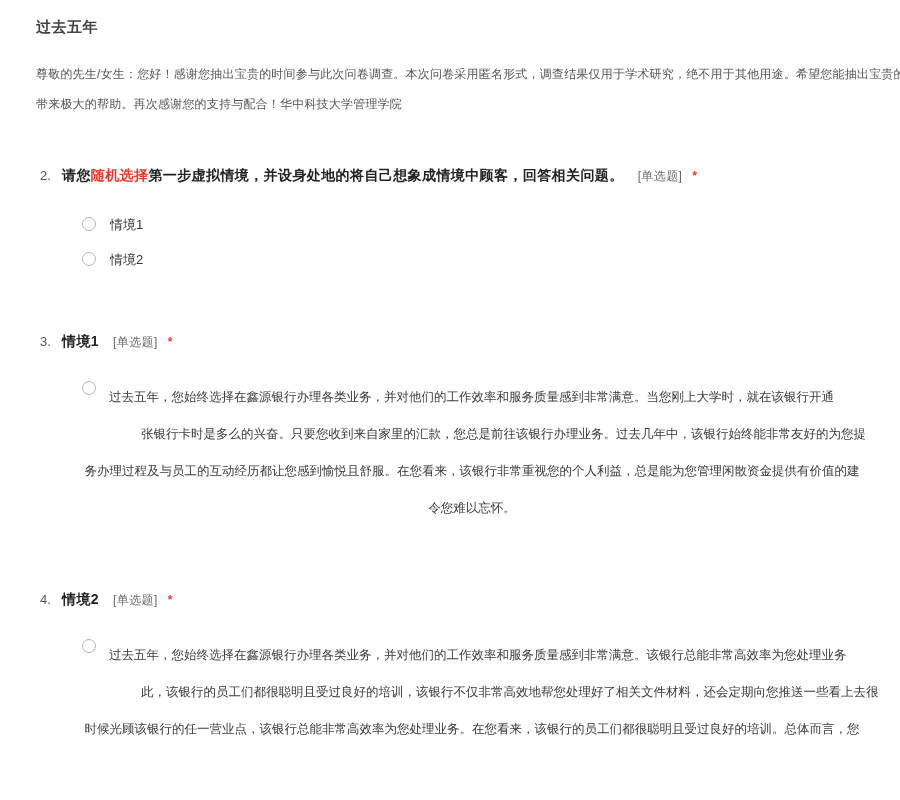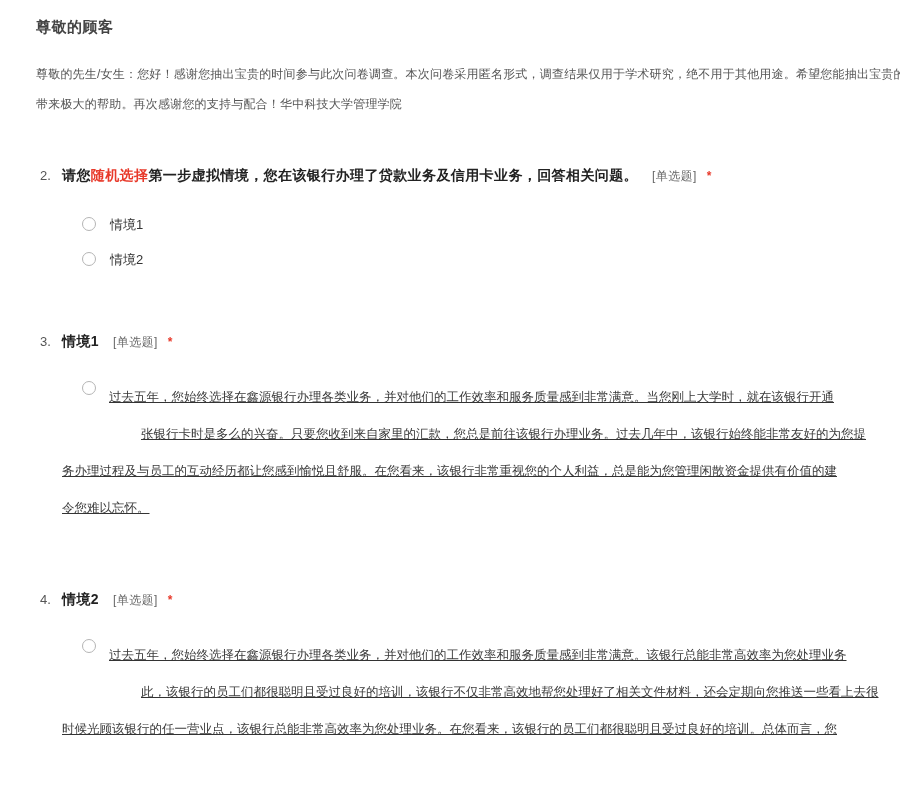--- a/index.html
+++ b/index.html
@@ -109,61 +109,61 @@
   }
   .opt-label {
     margin-left: 14px;
     font-size: 13px;
     color: #333333;
     line-height: 19px;
   }
 
   .option.long {
     padding: 6px 0;
-    text-decoration: underline;
   }
   .option.long .opt-label {
     font-size: 12.5px;
     line-height: 37px;
     color: #3a3a3a;
     width: 1000px;
     white-space: nowrap;
     margin-left: 13px;
   }
   .option.long .opt-label .seg {
     display: block;
   }
   .option.long .opt-label .seg.indent {
     text-indent: 32px;
   }
   .option.long .opt-label .seg.full {
     margin-left: -47px;
+    text-align: center;
   }
 
   
   .sp-q2 { margin-top: 48px; }
   .sp-q3 { margin-top: 56px; }
   .sp-q4 { margin-top: 58px; }
   .opts-gap { margin-top: 22px; }
 </style>
 </head>
 <body>
 
 <div class="page">
 
-  <div class="intro-title">尊敬的顾客</div>
+  <div class="intro-title">过去五年</div>
   <div class="intro-body">
     <span class="intro-line">尊敬的先生/女生：您好！感谢您抽出宝贵的时间参与此次问卷调查。本次问卷采用匿名形式，调查结果仅用于学术研究，绝不用于其他用途。希望您能抽出宝贵的</span>
     <span class="intro-line">带来极大的帮助。再次感谢您的支持与配合！华中科技大学管理学院</span>
   </div>
 
   <div class="question sp-q2">
     <div class="q-head">
       <span class="q-num">2.</span>
-      <span class="q-title"><span>请您</span><span class="hl">随机选择</span><span>第一步虚拟情境，您在该银行办理了贷款业务及信用卡业务，回答相关问题。</span><span class="q-type">[单选题]</span><span class="q-req">*</span></span>
+      <span class="q-title"><span>请您</span><span class="hl">随机选择</span><span>第一步虚拟情境，并设身处地的将自己想象成情境中顾客，回答相关问题。</span><span class="q-type">[单选题]</span><span class="q-req">*</span></span>
     </div>
     <div class="options opts-gap">
       <div class="option">
         <span class="radio"></span>
         <span class="opt-label">情境1</span>
       </div>
       <div class="option">
         <span class="radio"></span>
         <span class="opt-label">情境2</span>
       </div>

